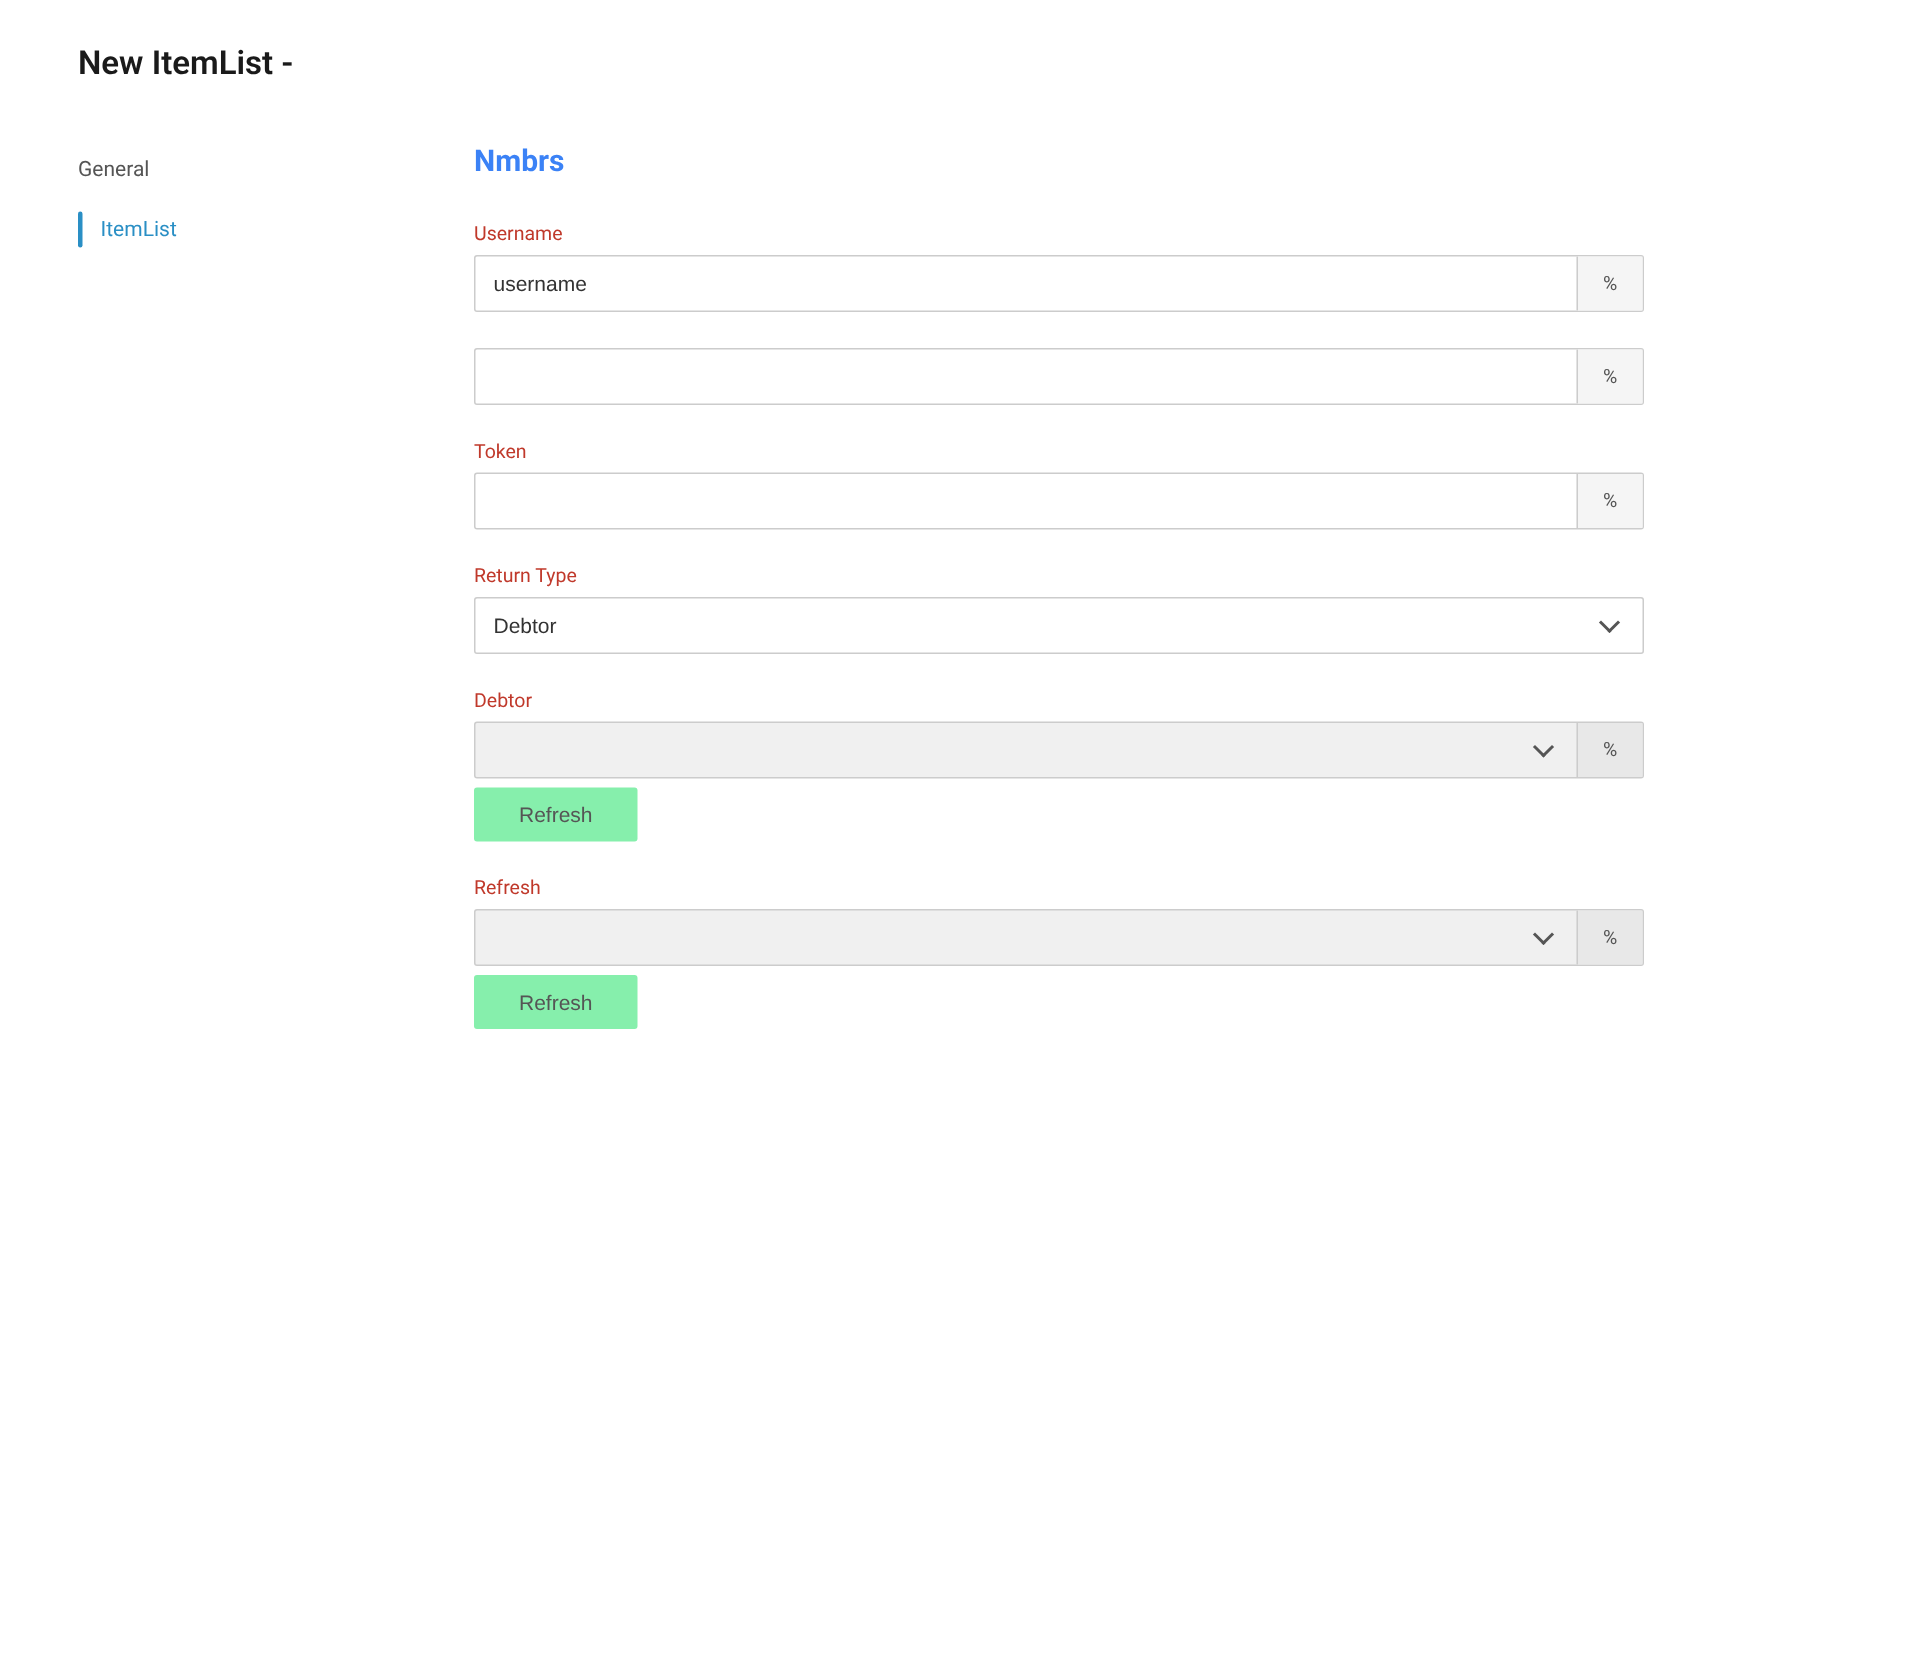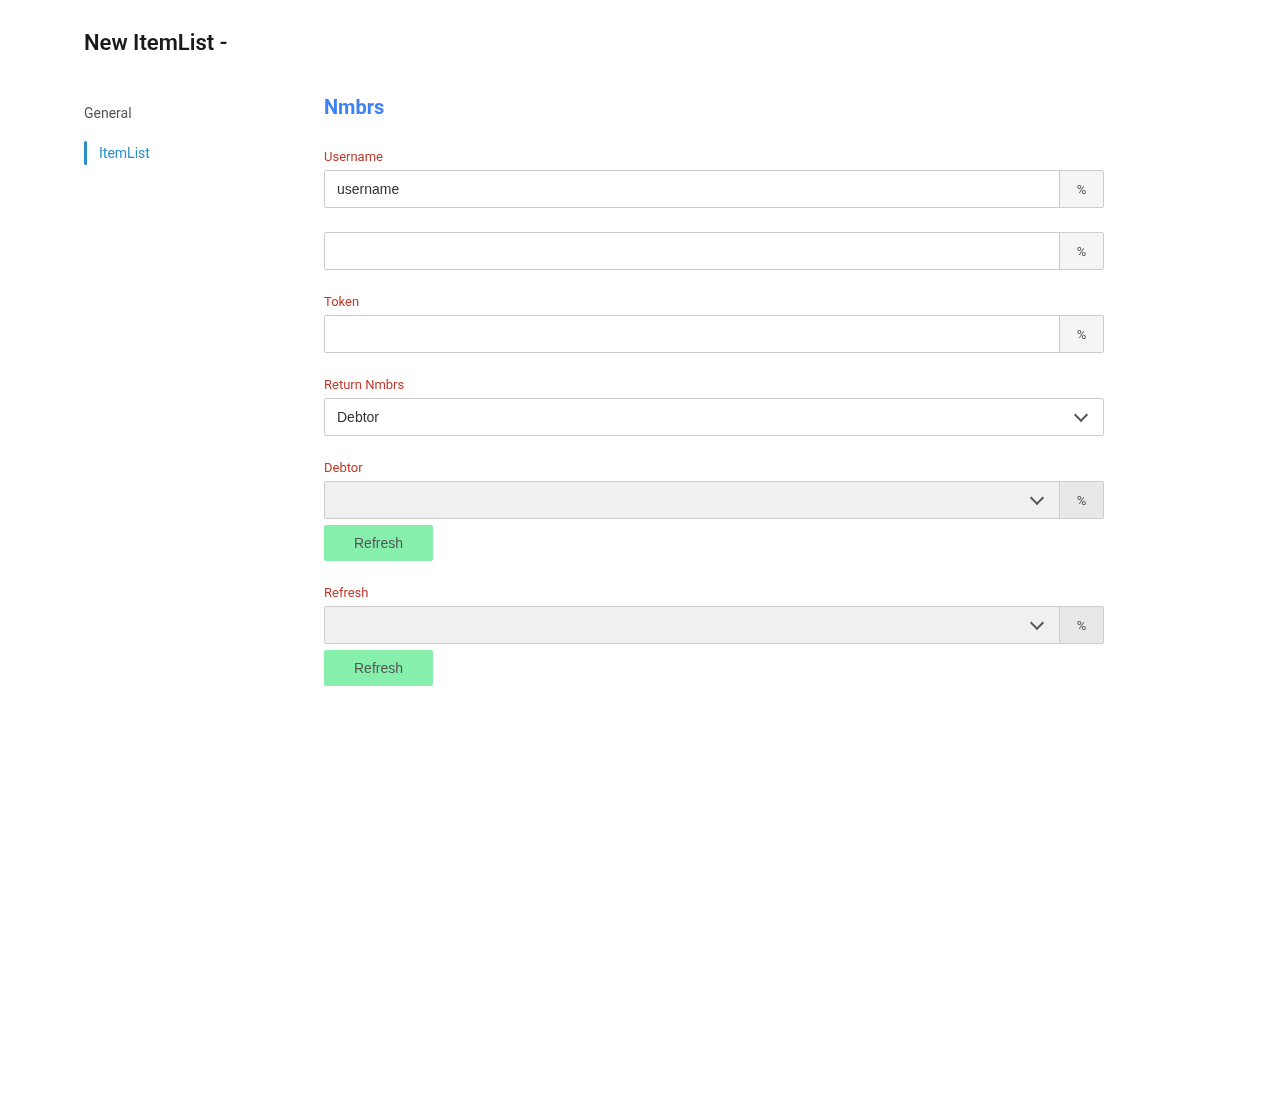--- a/index.html
+++ b/index.html
@@ -11,34 +11,33 @@
     body {
       font-family: -apple-system, BlinkMacSystemFont, 'Segoe UI', Roboto, sans-serif;
       background: #ffffff;
       color: #333;
       font-size: 14px;
     }
 
     .page-container {
       max-width: 1278px;
       min-height: 1106px;
-      padding: 30px 36px;
-      margin-left: 48px;
+      padding: 30px 52px;
     }
 
     .page-title {
       font-size: 22px;
       font-weight: 600;
       color: #1a1a1a;
       margin-bottom: 40px;
     }
 
     .layout {
       display: flex;
-      gap: 40px;
+      gap: 64px;
     }
 
     .sidebar {
       width: 200px;
       flex-shrink: 0;
     }
 
     .sidebar-item {
       padding: 10px 0;
       font-size: 14px;
@@ -244,21 +243,21 @@
         <label class="form-label">Token</label>
         <div class="input-wrapper">
           <input type="text" style="">
           <div class="input-percent-btn">
             <span>%</span>
           </div>
         </div>
       </div>
 
       <div class="form-group">
-        <label class="form-label">Return Nmbrs</label>
+        <label class="form-label">Return Type</label>
         <div class="select-wrapper">
           <select>
             <option>Debtor</option>
             <option>Company</option>
           </select>
           <div class="select-chevron">
             <span class="chevron-down"></span>
           </div>
         </div>
       </div>

